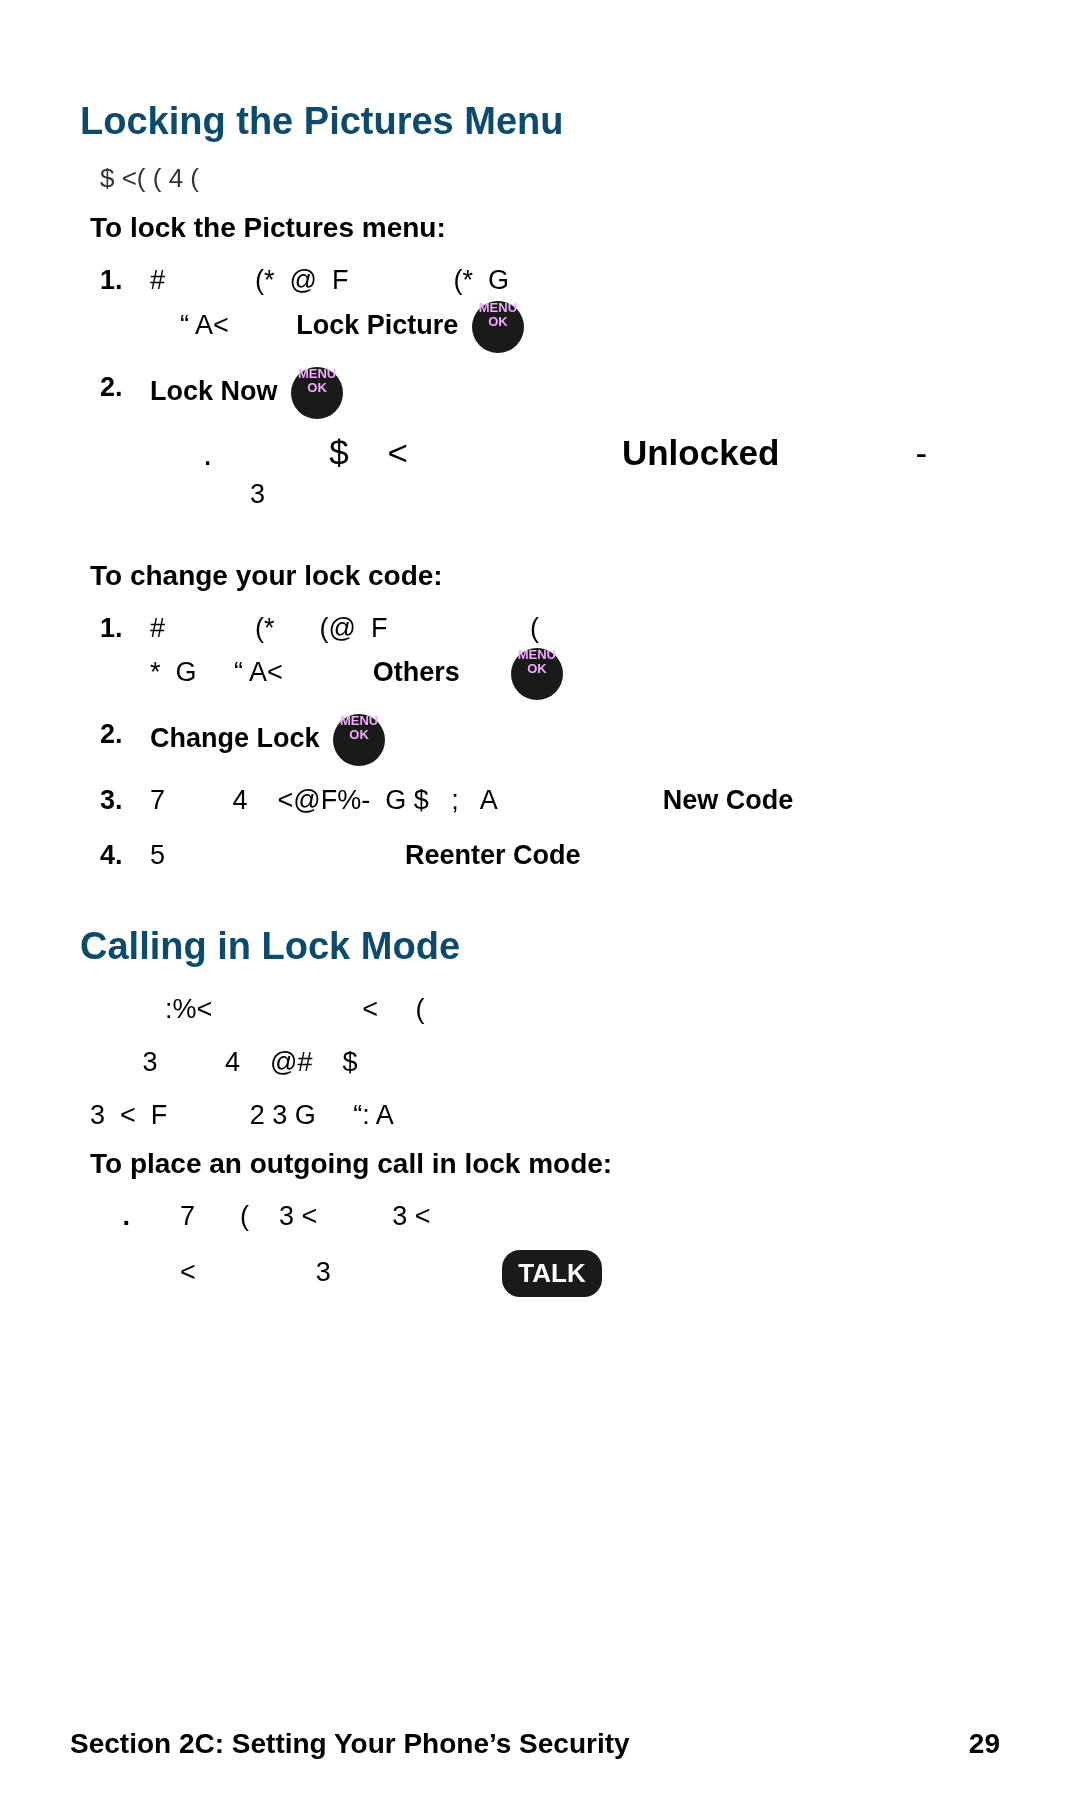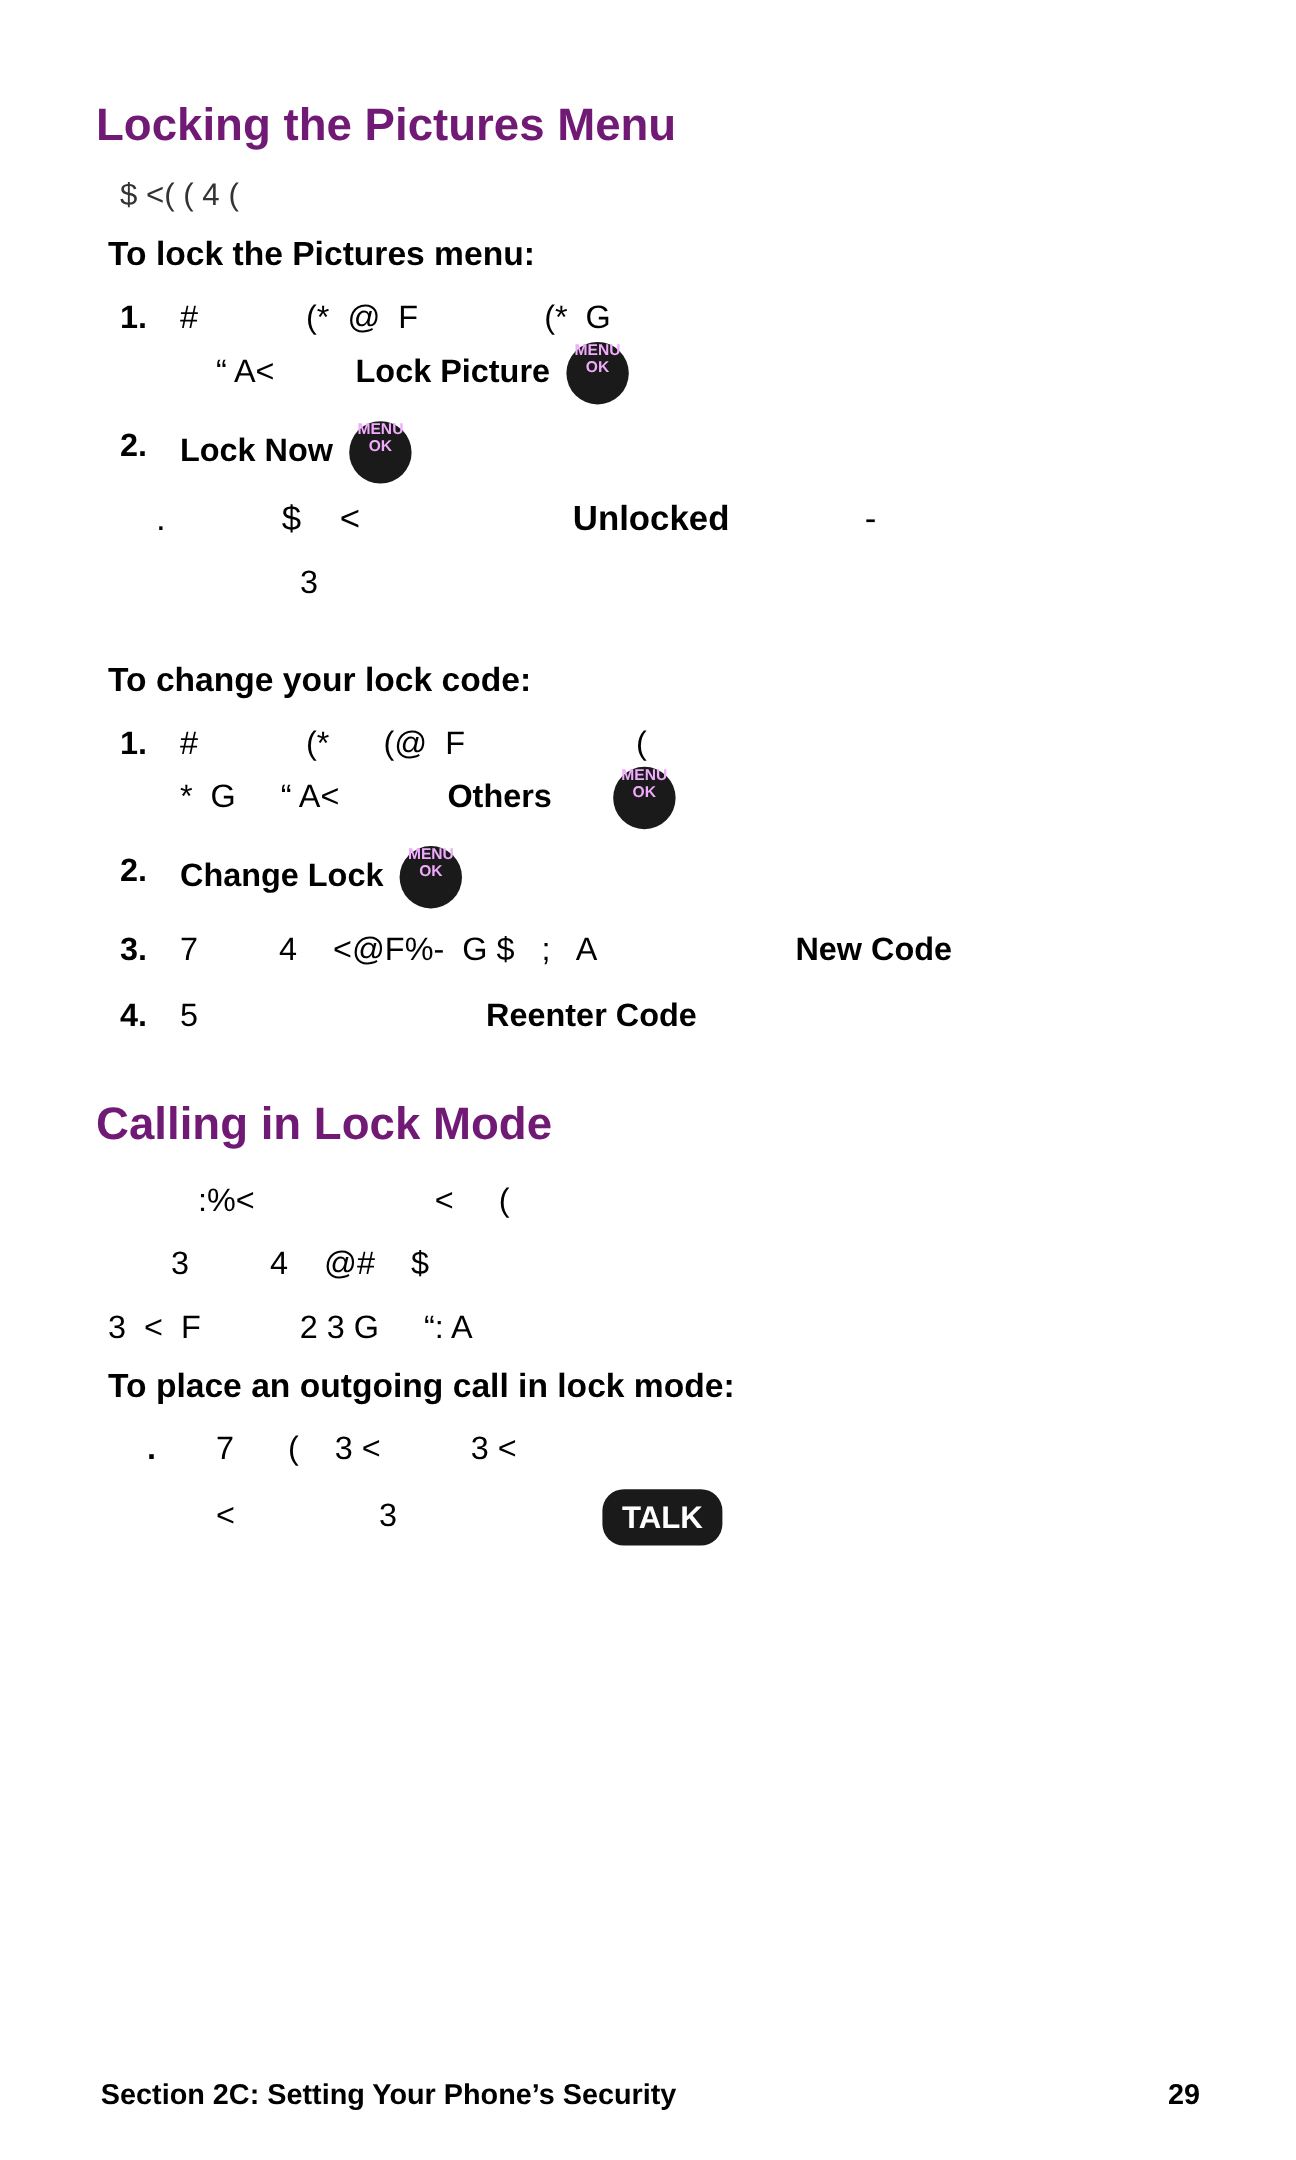--- a/index.html
+++ b/index.html
@@ -11,25 +11,25 @@
       font-size: 28px;
       color: #000000;
       position: relative;
     }
 
     .page-content {
       padding: 60px 80px 100px 80px;
     }
 
     .section-heading {
-      color: #701a75;
+      color: #0c4a6e;
       font-size: 38px;
       font-weight: bold;
       margin-bottom: 20px;
-      margin-top: 24px;
+      margin-top: 40px;
     }
 
     .intro-line {
       font-size: 26px;
       color: #333;
       margin-bottom: 18px;
       padding-left: 20px;
     }
 
     .instruction-label {
@@ -94,39 +94,40 @@
       border-radius: 18px;
       padding: 4px 16px;
       font-size: 26px;
       font-weight: bold;
       vertical-align: middle;
       margin-left: 14px;
     }
 
     .sub-line {
       padding-left: 50px;
-      font-size: 29px;
-      margin-bottom: 20px;
+      font-size: 35px;
+      margin-bottom: 6px;
+      text-align: center;
     }
 
     .body-text {
       font-size: 27px;
       padding-left: 10px;
       margin-bottom: 10px;
       line-height: 1.6;
     }
 
     .page-footer {
       position: absolute;
       bottom: 40px;
-      left: 84px;
+      left: 70px;
       right: 80px;
       display: flex;
       justify-content: space-between;
-      font-size: 24px;
+      font-size: 28px;
       font-weight: bold;
     }
 
     .section-1 { margin-top: 0; }
     .section-2 { margin-top: 50px; }
     .section-3 { margin-top: 50px; }
   </style>
 </head>
 <body>
 

